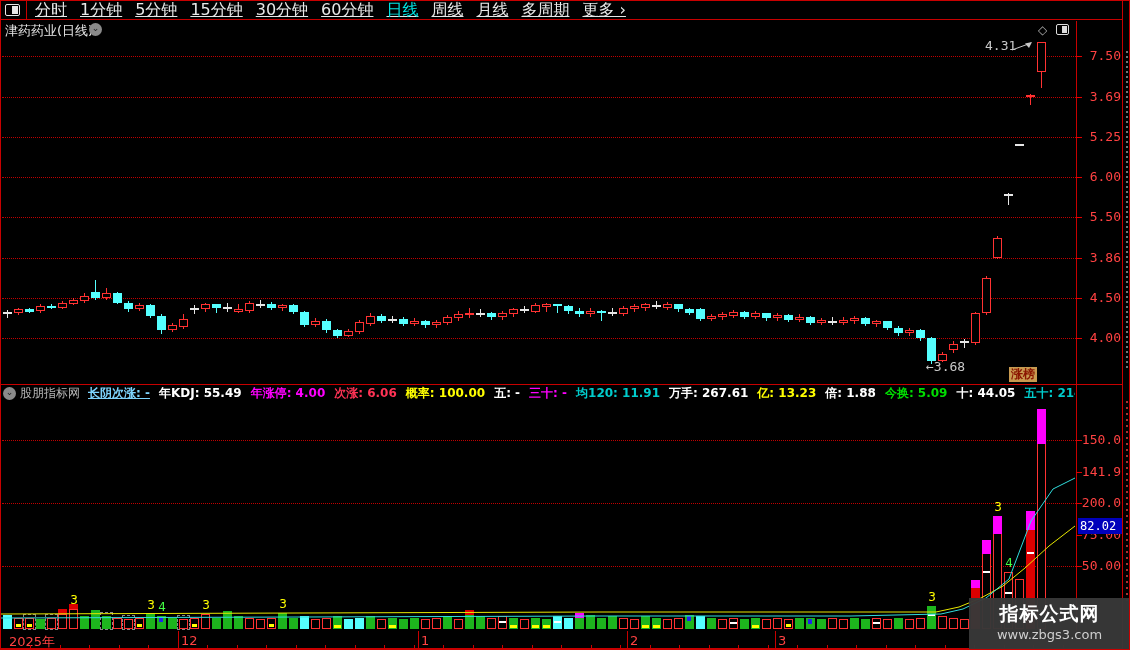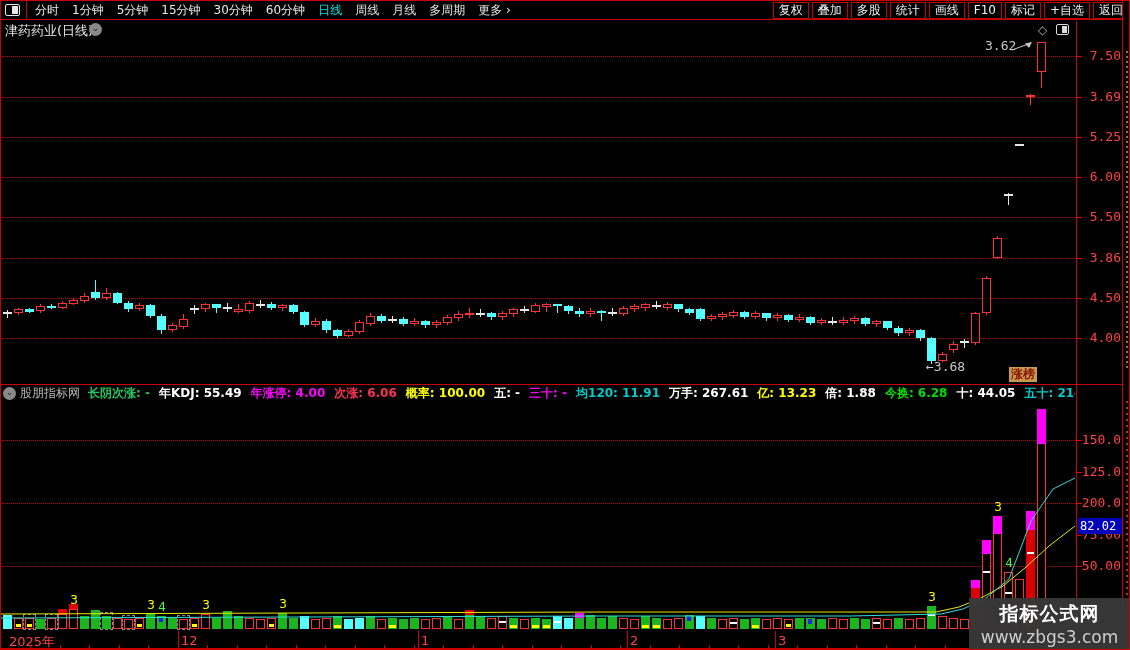--- a/index.html
+++ b/index.html
@@ -8,21 +8,21 @@
   #win { position:relative; width:1130px; height:650px; background:#000; overflow:hidden;
          border:1px solid #c80000; }
 
   
   .topbar { position:absolute; left:0; top:0; width:1130px; height:19px;
             border-bottom:1px solid #c80000; display:flex; align-items:center; }
   .tb-icon { width:15px; height:12px; border:1px solid #e8e8e8; border-radius:2px;
              margin:0 6px 0 4px; position:relative; flex:0 0 auto; }
   .tb-icon::after { content:""; position:absolute; right:1px; top:1px; bottom:1px; width:6px; background:#e8e8e8; }
   .tb-sep { width:1px; height:19px; background:#c80000; margin-right:8px; }
-  .tabs { display:flex; gap:13px; color:#e8e8e8; font-size:12px; white-space:nowrap; }
+  .tabs { display:flex; gap:13px; color:#e8e8e8; font-size:16px; white-space:nowrap;text-decoration:underline; }
   .tabs .tab { cursor:default; }
   .tabs .tab.active { color:#00e5e5; }
   .tb-right { margin-left:auto; display:flex; gap:3px; padding-right:2px; }
   .tb-btn { border:1px solid #c80000; color:#f0f0f0; font-size:12px; line-height:15px;
             padding:0 5px; white-space:nowrap; }
 
   
   .symrow { position:absolute; left:0; top:20px; width:1120px; height:18px; }
   .symtitle { position:absolute; left:4px; top:1px; color:#e8e8e8; font-size:13px; }
   .drop { position:absolute; left:88px; top:2px; width:13px; height:13px; border-radius:50%;
@@ -59,21 +59,21 @@
 
   
   .anno { position:absolute; color:#c8c8c8; font-size:13px; font-family:"DejaVu Sans Mono",monospace; }
   .badge { position:absolute; left:1008px; top:366px; background:#c89a50; color:#8a1500;
            font-size:12px; font-weight:bold; padding:0 2px; line-height:15px; }
 
   
   .wmark { position:absolute; left:968px; top:597px; width:161px; height:60px;
            background:rgba(56,56,56,0.97); text-align:center; z-index:40; }
   .wm1 { color:#fff; font-size:19px; font-weight:bold; margin-top:3px; letter-spacing:1px; }
-  .wm2 { color:#cfcfcf; font-size:17px; }
+  .wm2 { color:#cfcfcf; font-size:13px; }
 
   
   .rstrip { position:absolute; left:1121px; top:0; width:9px; height:650px;
             border-left:1px solid #c80000; background:#000; }
   .rstrip .dots { position:absolute; left:3px; width:2px;
                   background:repeating-linear-gradient(#777 0 2px, transparent 2px 5px); }
 
   .lay { position:absolute; left:0; top:0; }
 </style>
 </head>
@@ -89,31 +89,20 @@
         <span class="tab">1分钟</span>
         <span class="tab">5分钟</span>
         <span class="tab">15分钟</span>
         <span class="tab">30分钟</span>
         <span class="tab">60分钟</span>
         <span class="tab active">日线</span>
         <span class="tab">周线</span>
         <span class="tab">月线</span>
         <span class="tab">多周期</span>
         <span class="tab">更多 ›</span>
-      </div>
-    <div class="tb-right" id="tbRight">
-        <span class="tb-btn">复权</span>
-        <span class="tb-btn">叠加</span>
-        <span class="tb-btn">多股</span>
-        <span class="tb-btn">统计</span>
-        <span class="tb-btn">画线</span>
-        <span class="tb-btn">F10</span>
-        <span class="tb-btn">标记</span>
-        <span class="tb-btn">+自选</span>
-        <span class="tb-btn">返回</span>
       </div>
   </div>
 
   <div class="symrow">
     <span class="symtitle">津药药业(日线)</span>
     <span class="drop">⌄</span>
     <span class="diamond">◇</span>
     <span class="split2"></span>
   </div>
 
@@ -310,48 +299,48 @@
       <div style="position: absolute; left: 992px; top: 237px; width: 9px; height: 20px; border: 1px solid rgb(255, 50, 50); background: rgb(0, 0, 0);"></div>
       <div style="position: absolute; left: 1007px; top: 192px; width: 1px; height: 12px; background: rgb(230, 230, 230);"></div>
       <div style="position: absolute; left: 1003px; top: 193px; width: 9px; height: 2px; background: rgb(230, 230, 230);"></div>
       <div style="position: absolute; left: 1014px; top: 143px; width: 9px; height: 2px; background: rgb(230, 230, 230);"></div>
       <div style="position: absolute; left: 1029px; top: 93px; width: 1px; height: 11px; background: rgb(255, 50, 50);"></div>
       <div style="position: absolute; left: 1025px; top: 94px; width: 9px; height: 2px; border: 1px solid rgb(255, 50, 50); background: rgb(0, 0, 0);"></div>
       <div style="position: absolute; left: 1040px; top: 41px; width: 1px; height: 46px; background: rgb(255, 50, 50);"></div>
       <div style="position: absolute; left: 1036px; top: 41px; width: 9px; height: 30px; border: 1px solid rgb(255, 50, 50); background: rgb(0, 0, 0);"></div>
     </div>
 
-  <div class="anno" style="left:984px; top:37px;">3.62</div>
+  <div class="anno" style="left:984px; top:37px;">4.31</div>
   <svg class="lay" style="left:1010px; top:38px;" width="26" height="14">
     <line x1="1" y1="11" x2="20" y2="4" stroke="#c8c8c8" stroke-width="1"></line>
     <path d="M21 3 L14 4.5 L18 9 Z" fill="#c8c8c8"></path>
   </svg>
   <div class="anno" style="left:925px; top:358px;">←3.68</div>
   <div class="badge">涨榜</div>
 
   <div class="divider" style="top:383px;"></div>
 
   <div class="indrow">
     <span class="ind-src">
       <span class="drop" style="position:static;">⌄</span>
       <span>股朋指标网</span>
     </span>
     <span id="indItems" style="display:flex; gap:9px;">
-        <span class="ind-item" style="color: #22c55e;">长阴次涨: -</span>
+        <span class="ind-item" style="color: #7dd3fc; text-decoration: underline;">长阴次涨: -</span>
         <span class="ind-item" style="color: rgb(255, 255, 255);">年KDJ: 55.49</span>
         <span class="ind-item" style="color: rgb(255, 0, 255);">年涨停: 4.00</span>
         <span class="ind-item" style="color: rgb(255, 51, 85);">次涨: 6.06</span>
         <span class="ind-item" style="color: rgb(255, 255, 0);">概率: 100.00</span>
         <span class="ind-item" style="color: rgb(255, 255, 255);">五: -</span>
         <span class="ind-item" style="color: rgb(255, 0, 255);">三十: -</span>
         <span class="ind-item" style="color: rgb(0, 204, 204);">均120: 11.91</span>
         <span class="ind-item" style="color: rgb(255, 255, 255);">万手: 267.61</span>
         <span class="ind-item" style="color: rgb(255, 255, 0);">亿: 13.23</span>
         <span class="ind-item" style="color: rgb(255, 255, 255);">倍: 1.88</span>
-        <span class="ind-item" style="color: rgb(0, 221, 0);">今换: 6.28</span>
+        <span class="ind-item" style="color: rgb(0, 221, 0);">今换: 5.09</span>
         <span class="ind-item" style="color: rgb(255, 255, 255);">十: 44.05</span>
         <span class="ind-item" style="color: rgb(0, 204, 204);">五十: 214.80</span>
       </span>
   </div>
 
   <div class="lay" id="lowerChart">
       <div class="grid" style="position: absolute; top: 439px;"></div>
       <div class="grid" style="position: absolute; top: 502px;"></div>
       <div class="grid" style="position: absolute; top: 565px;"></div>
       <div style="position: absolute; left: 2px; top: 614px; width: 9px; height: 14px; background: rgb(85, 255, 255);"></div>
@@ -533,21 +522,21 @@
       <div class="ylab" style="position: absolute; top: 208px;">5.50</div>
       <div class="ytick" style="position: absolute; top: 257px;"></div>
       <div class="ylab" style="position: absolute; top: 249px;">3.86</div>
       <div class="ytick" style="position: absolute; top: 297px;"></div>
       <div class="ylab" style="position: absolute; top: 289px;">4.50</div>
       <div class="ytick" style="position: absolute; top: 337px;"></div>
       <div class="ylab" style="position: absolute; top: 329px;">4.00</div>
       <div class="ytick" style="position: absolute; top: 439px;"></div>
       <div class="ylab" style="position: absolute; top: 431px;">150.0</div>
       <div class="ytick" style="position: absolute; top: 471px;"></div>
-      <div class="ylab" style="position: absolute; top: 463px;">125.0</div>
+      <div class="ylab" style="position: absolute; top: 463px;">141.9</div>
       <div class="ytick" style="position: absolute; top: 502px;"></div>
       <div class="ylab" style="position: absolute; top: 494px;">200.0</div>
       <div class="ytick" style="position: absolute; top: 534px;"></div>
       <div class="ylab" style="position: absolute; top: 526px;">75.00</div>
       <div class="ytick" style="position: absolute; top: 565px;"></div>
       <div class="ylab" style="position: absolute; top: 557px;">50.00</div>
     </div>
   <div class="hl-box" style="top:517px;">82.02</div>
 
   <div class="xaxis" id="xAxis">

